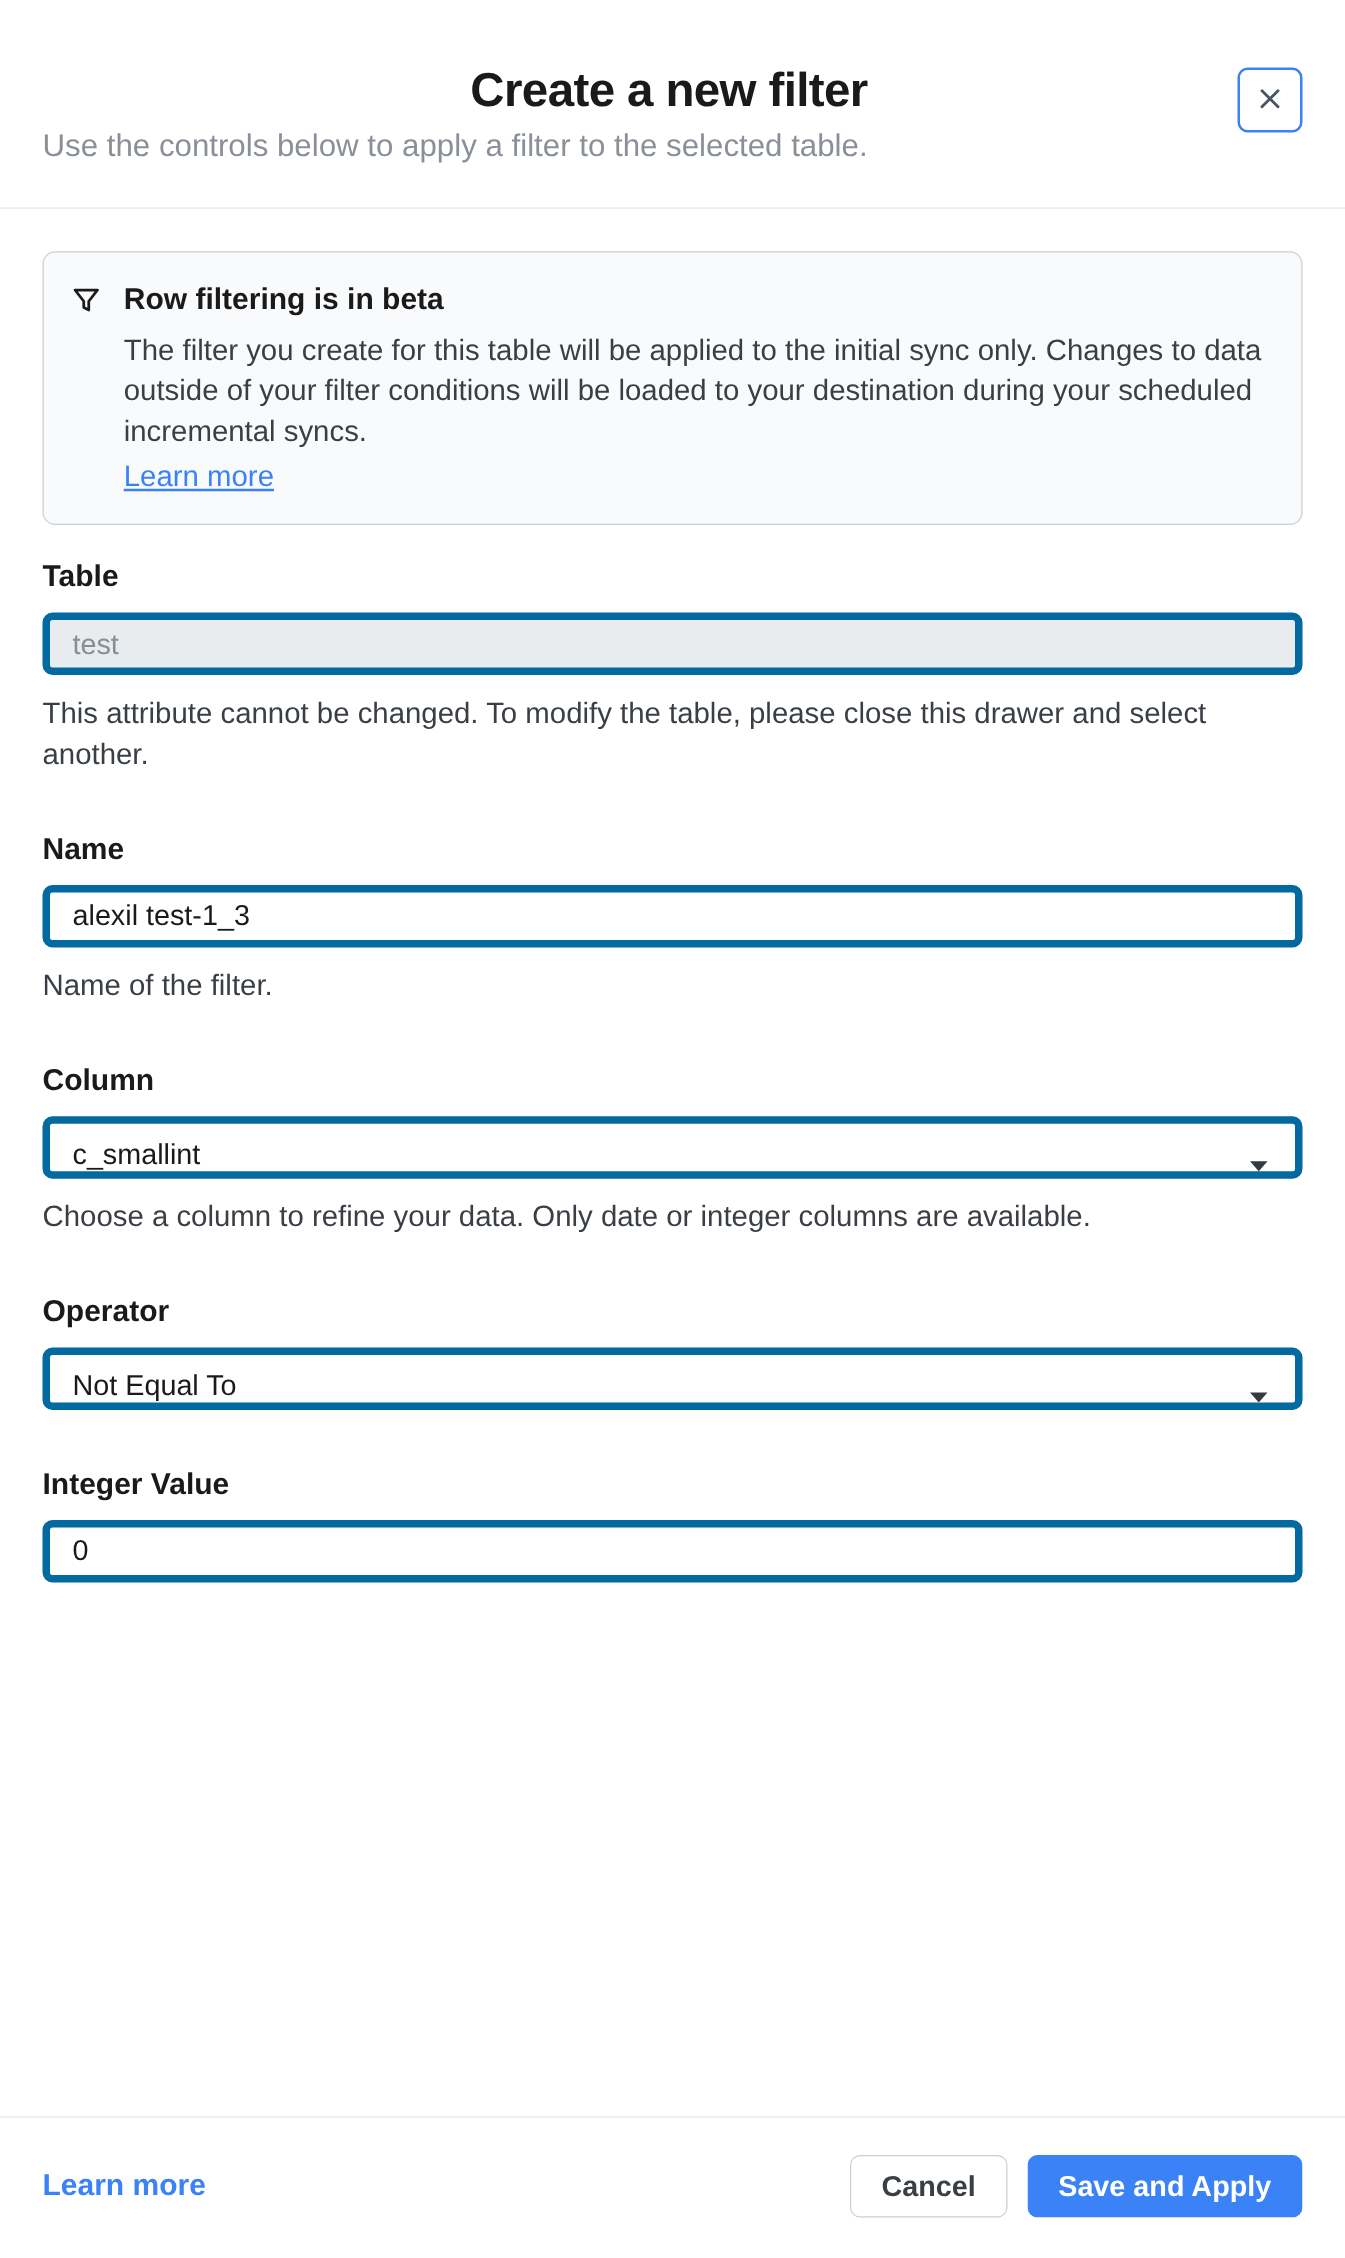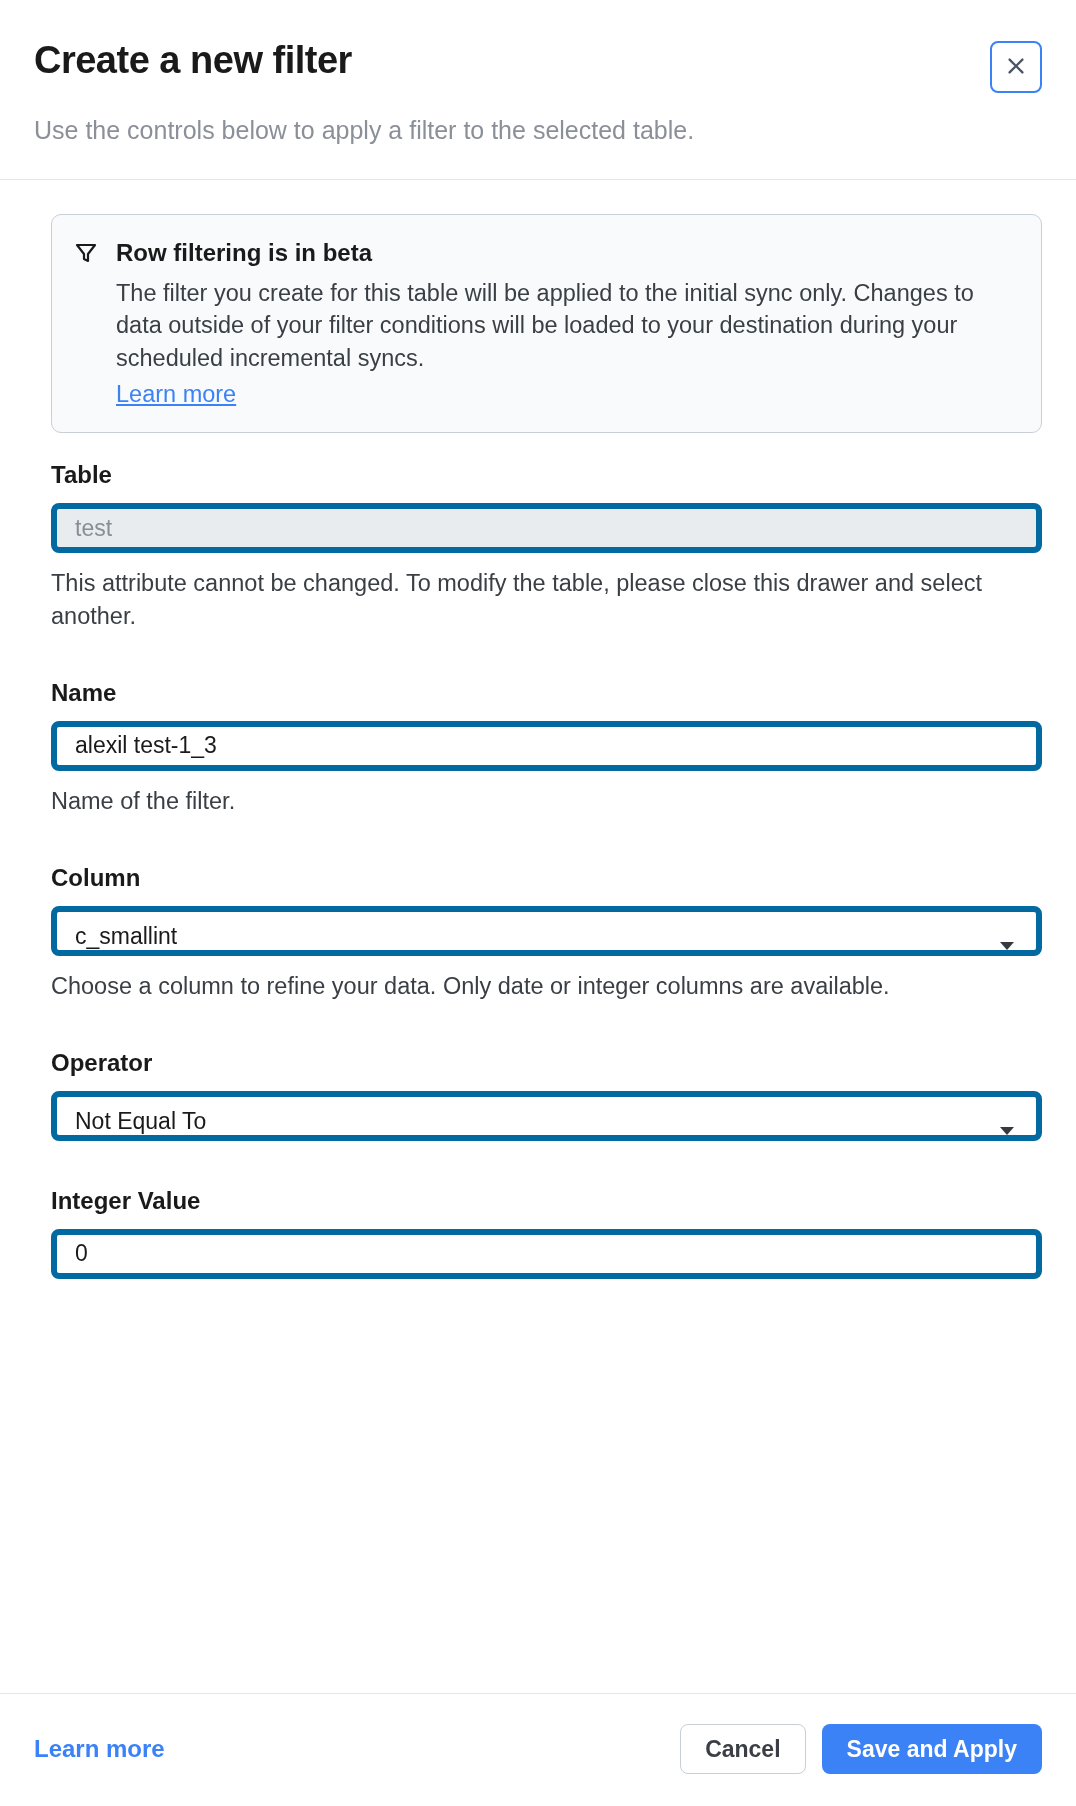--- a/index.html
+++ b/index.html
@@ -10,52 +10,53 @@
       width: 1076px;
       height: 1806px;
       position: relative;
     }
 
     
     .header {
       display: flex;
       align-items: flex-start;
       justify-content: space-between;
-      padding: 39px 34px 32px 34px;
+      padding: 52px 34px 32px 34px;
       border-bottom: 1px solid #e3e6ea;
+      text-align: right;
     }
     .header-text h1 {
       font-size: 38px;
       font-weight: 700;
       color: #1a1a1a;
       letter-spacing: -0.5px;
     }
     .header-text p {
-      margin-top: 32px;
+      margin-top: 6px;
       font-size: 25px;
       color: #8a8f98;
       line-height: 1.3;
     }
     .close-btn {
       width: 52px;
       height: 52px;
       border: 2px solid #3b82f6;
       border-radius: 8px;
       background: #ffffff;
       display: flex;
       align-items: center;
       justify-content: center;
       cursor: pointer;
       flex-shrink: 0;
       margin-top: 2px;
     }
     .close-btn svg { width: 22px; height: 22px; stroke: #4b5563; stroke-width: 2.5; }
 
     
-    .body { padding: 34px 34px 0 34px; margin-left: 17px; }
+    .body { padding: 34px 34px 0 34px; }
 
     
     .notice {
       border: 1px solid #c9cfd6;
       border-radius: 10px;
       background: #f9fafb;
       padding: 24px 28px 24px 22px;
       display: flex;
       gap: 18px;
       margin-bottom: 28px;

